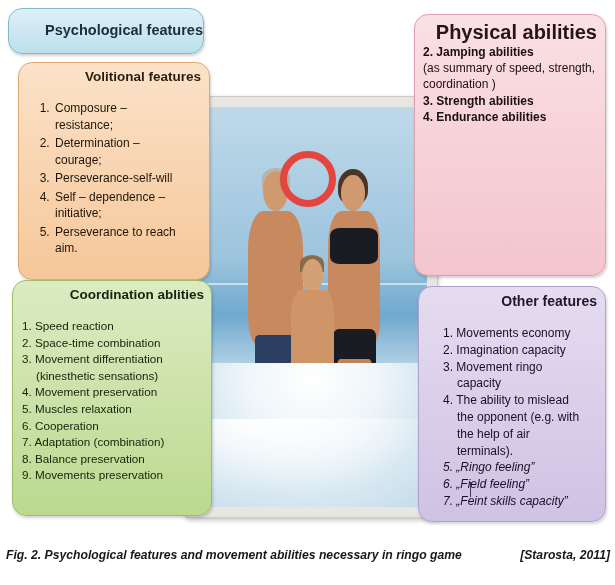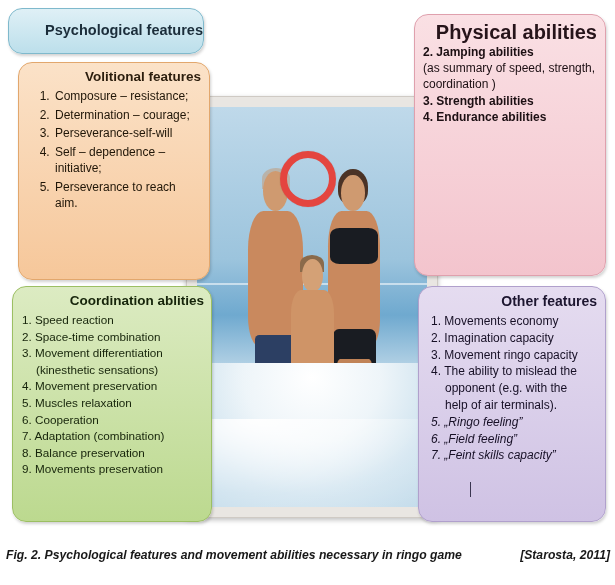--- a/index.html
+++ b/index.html
@@ -91,21 +91,21 @@
   .box {
     position: absolute;
     box-sizing: border-box;
     border-radius: 14px;
     box-shadow: 1px 2px 3px rgba(0,0,0,.18);
   }
   .box .title {
     font-weight: bold;
     text-align: right;
   }
-  ol, ul { margin: 4px; padding: 0; }
+  ol, ul { margin: 16px; padding: 0; }
 
   
   #box-psych {
     left: 8px; top: 8px; width: 196px; height: 46px;
     background: linear-gradient(#dff0f6, #bcdfeb);
     border: 1.5px solid #7fb9cc;
   }
   #box-psych .title {
     font-size: 14.5px;
     color: #1b2d3a;
@@ -124,21 +124,21 @@
     list-style: decimal;
     margin-left: 26px;
     font-size: 12px;
     color: #201608;
     line-height: 1.38;
   }
   #box-voli li { margin-bottom: 2px; padding-left: 2px; }
 
   
   #box-coord {
-    left: 12px; top: 286px; width: 200px; height: 236px;
+    left: 12px; top: 280px; width: 200px; height: 236px;
     background: linear-gradient(#dcebc2, #bcd98f);
     border: 1.5px solid #9cbf63;
     padding: 6px 7px;
   }
   #box-coord .title { font-size: 13.5px; color: #16240a; margin-bottom: 4px; }
   #box-coord ol {
     list-style: none;
     font-size: 11.7px;
     color: #16240a;
     line-height: 1.42;

